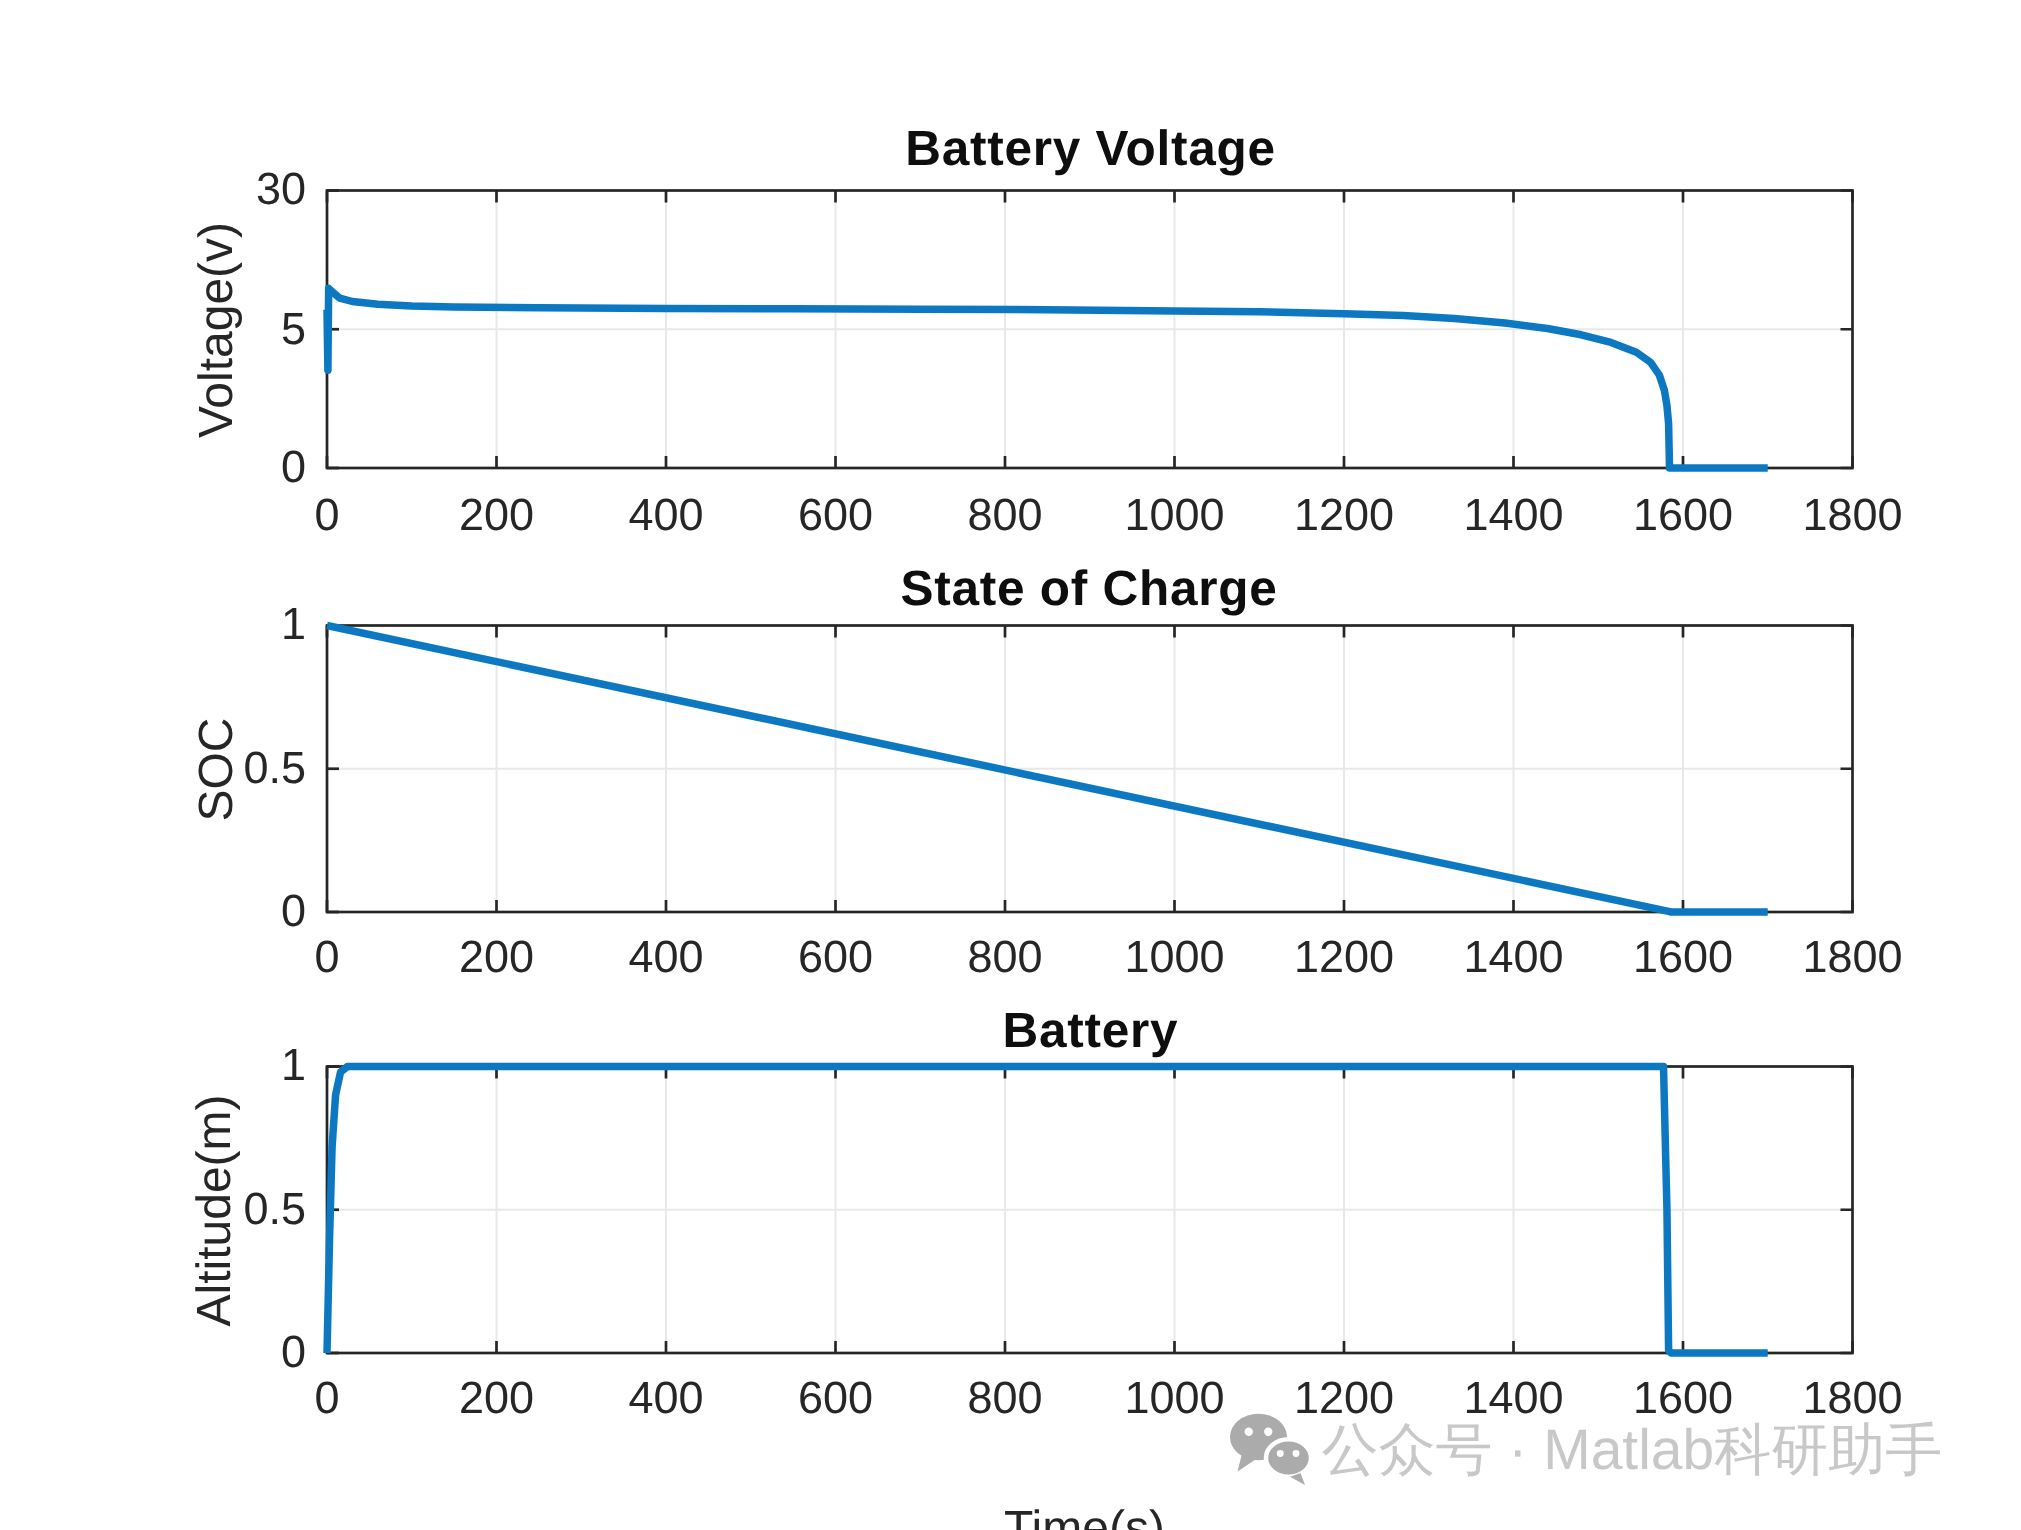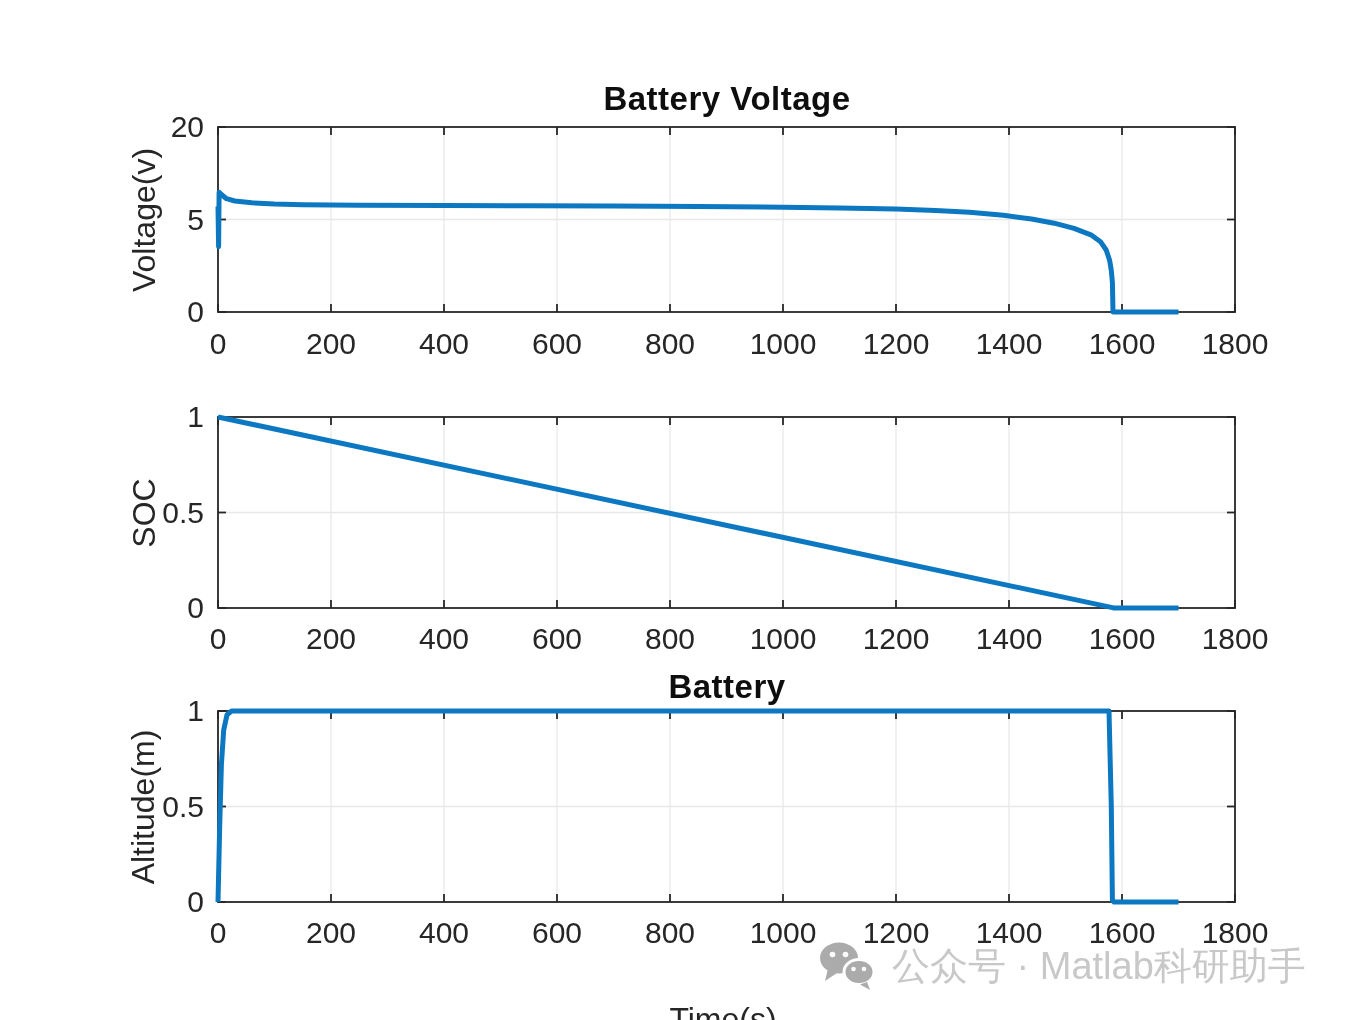--- a/index.html
+++ b/index.html
@@ -25,21 +25,21 @@
   .ytick{transform:translate(-100%,-50%);}
   #title0{left:727px;top:99px;}
   #title1{left:726px;top:392px;}
   #title2{left:727px;top:687px;}
   #ylabel0{left:144px;top:220px;}
   #ylabel1{left:144px;top:513px;}
   #ylabel2{left:143px;top:807px;}
   #xlabel{left:723px;top:975px;margin-top:44px;}
   #watermark{
     position:absolute;left:818px;top:940px;height:52px;
-    display:flex;align-items:center;gap:16px;
+    display:flex;align-items:center;gap:5px;
     color:#c8c8c8;font-size:38px;white-space:nowrap;
   }
   #watermark svg{flex:0 0 auto;}
 </style>
 </head>
 <body>
 
 <div id="figure">
 
   <svg id="plot-svg" xmlns="http://www.w3.org/2000/svg">
@@ -162,21 +162,21 @@
       <div class="ticklabel xtick" style="left: 444px; top: 344px;">400</div>
       <div class="ticklabel xtick" style="left: 557px; top: 344px;">600</div>
       <div class="ticklabel xtick" style="left: 670px; top: 344px;">800</div>
       <div class="ticklabel xtick" style="left: 783px; top: 344px;">1000</div>
       <div class="ticklabel xtick" style="left: 896px; top: 344px;">1200</div>
       <div class="ticklabel xtick" style="left: 1009px; top: 344px;">1400</div>
       <div class="ticklabel xtick" style="left: 1122px; top: 344px;">1600</div>
       <div class="ticklabel xtick" style="left: 1235px; top: 344px;">1800</div>
       <div class="ticklabel ytick" style="left: 204px; top: 312px;">0</div>
       <div class="ticklabel ytick" style="left: 204px; top: 219.5px;">5</div>
-      <div class="ticklabel ytick" style="left: 204px; top: 127px;">20</div>
+      <div class="ticklabel ytick" style="left: 204px; top: 127px;">30</div>
       <div class="ticklabel xtick" style="left: 218px; top: 639px;">0</div>
       <div class="ticklabel xtick" style="left: 331px; top: 639px;">200</div>
       <div class="ticklabel xtick" style="left: 444px; top: 639px;">400</div>
       <div class="ticklabel xtick" style="left: 557px; top: 639px;">600</div>
       <div class="ticklabel xtick" style="left: 670px; top: 639px;">800</div>
       <div class="ticklabel xtick" style="left: 783px; top: 639px;">1000</div>
       <div class="ticklabel xtick" style="left: 896px; top: 639px;">1200</div>
       <div class="ticklabel xtick" style="left: 1009px; top: 639px;">1400</div>
       <div class="ticklabel xtick" style="left: 1122px; top: 639px;">1600</div>
       <div class="ticklabel xtick" style="left: 1235px; top: 639px;">1800</div>
@@ -192,20 +192,21 @@
       <div class="ticklabel xtick" style="left: 896px; top: 933px;">1200</div>
       <div class="ticklabel xtick" style="left: 1009px; top: 933px;">1400</div>
       <div class="ticklabel xtick" style="left: 1122px; top: 933px;">1600</div>
       <div class="ticklabel xtick" style="left: 1235px; top: 933px;">1800</div>
       <div class="ticklabel ytick" style="left: 204px; top: 902px;">0</div>
       <div class="ticklabel ytick" style="left: 204px; top: 806.5px;">0.5</div>
       <div class="ticklabel ytick" style="left: 204px; top: 711px;">1</div>
     </div>
 
   <div class="title" id="title0">Battery Voltage</div>
+  <div class="title" id="title1">State of Charge</div>
   <div class="title" id="title2">Battery</div>
 
   <div class="axlabel ylabel" id="ylabel0">Voltage(v)</div>
   <div class="axlabel ylabel" id="ylabel1">SOC</div>
   <div class="axlabel ylabel" id="ylabel2">Altitude(m)</div>
 
   <div class="axlabel" id="xlabel">Time(s)</div>
 
   <div id="watermark">
     <svg width="58" height="50" viewBox="0 0 58 50">

